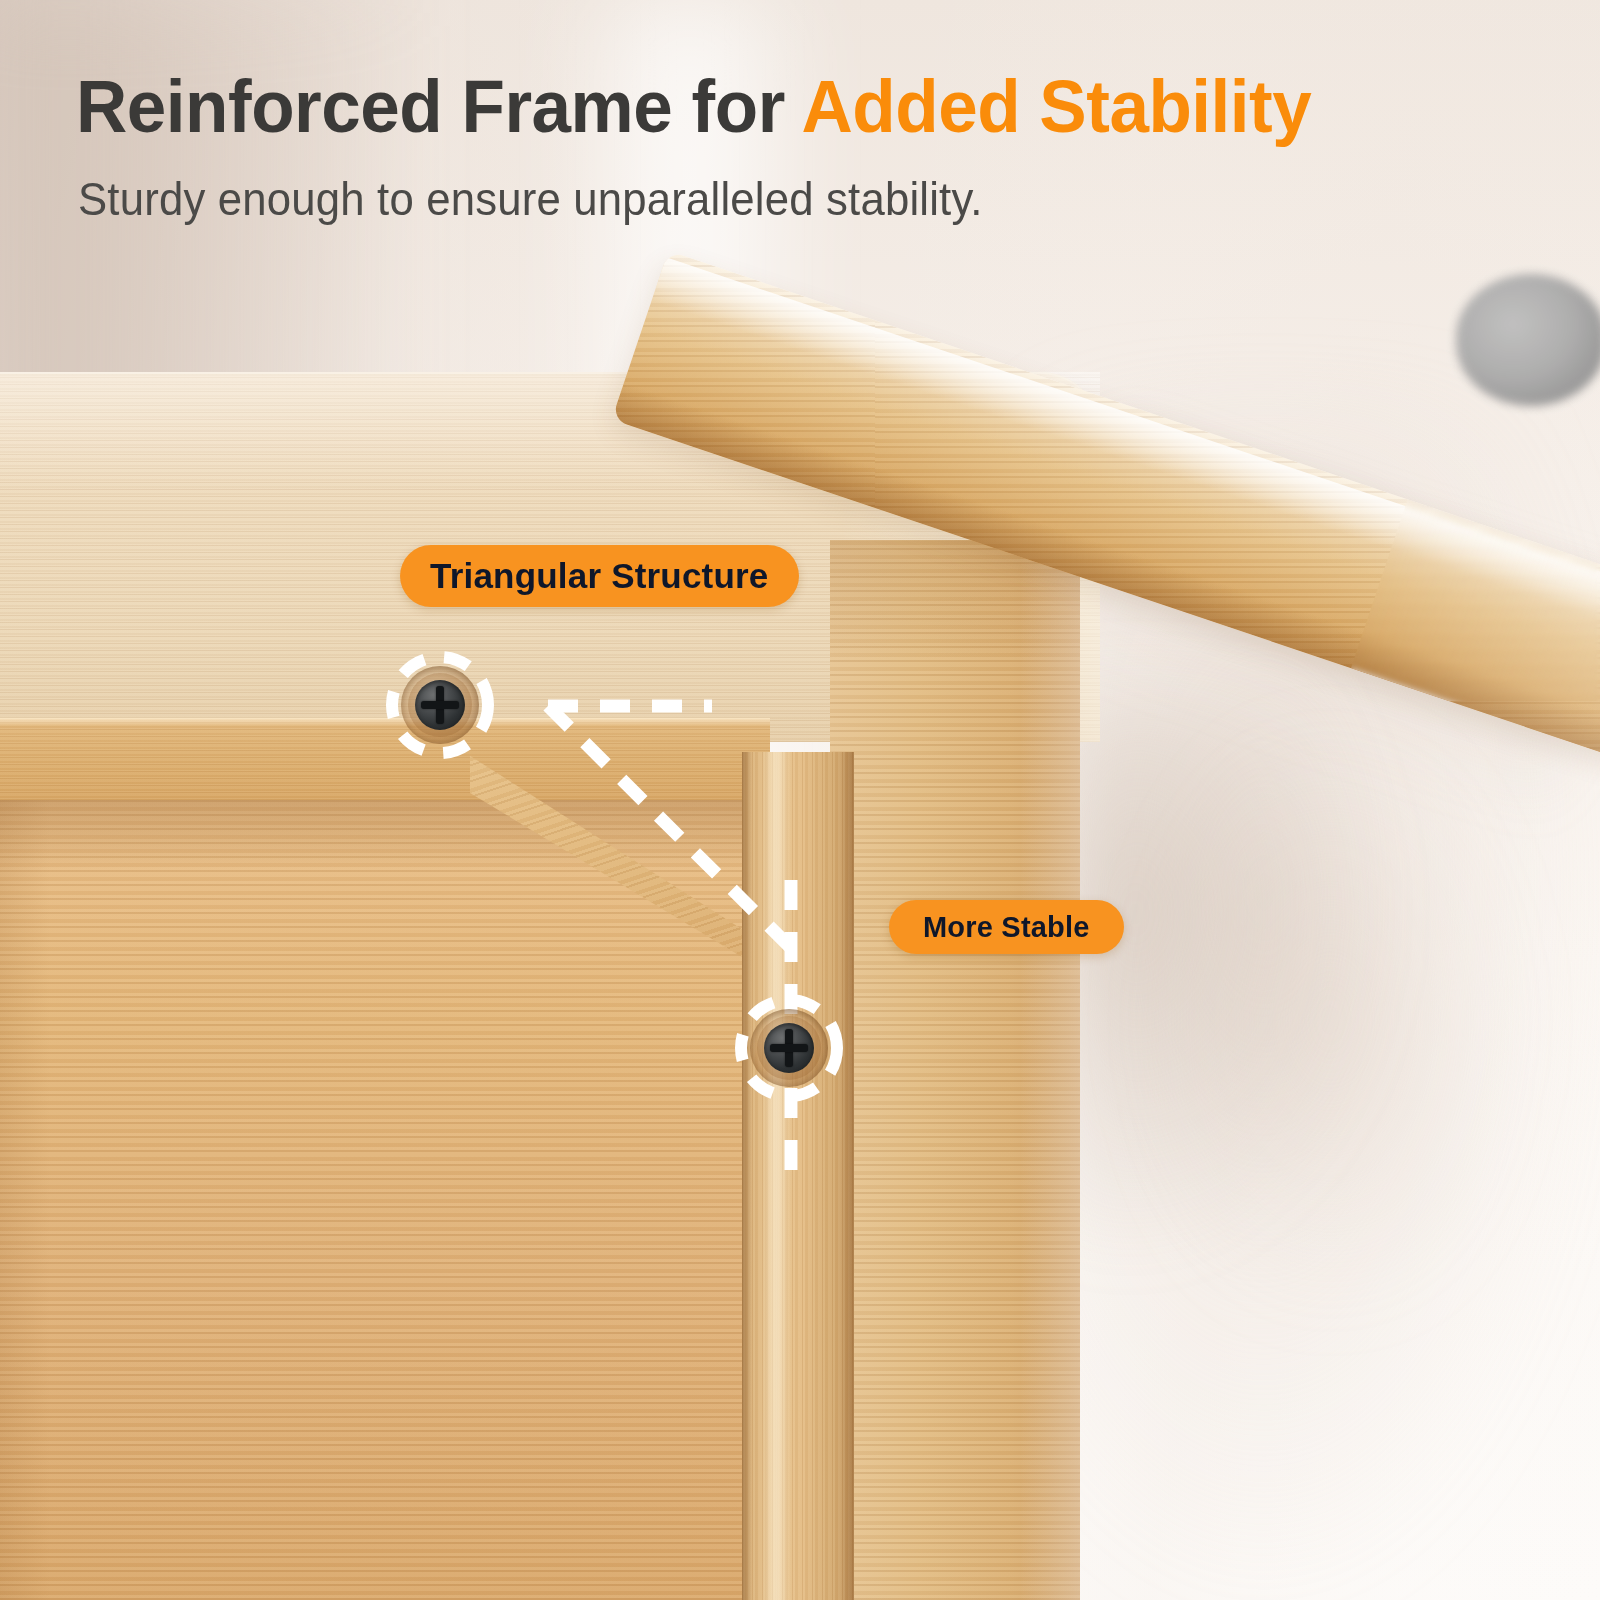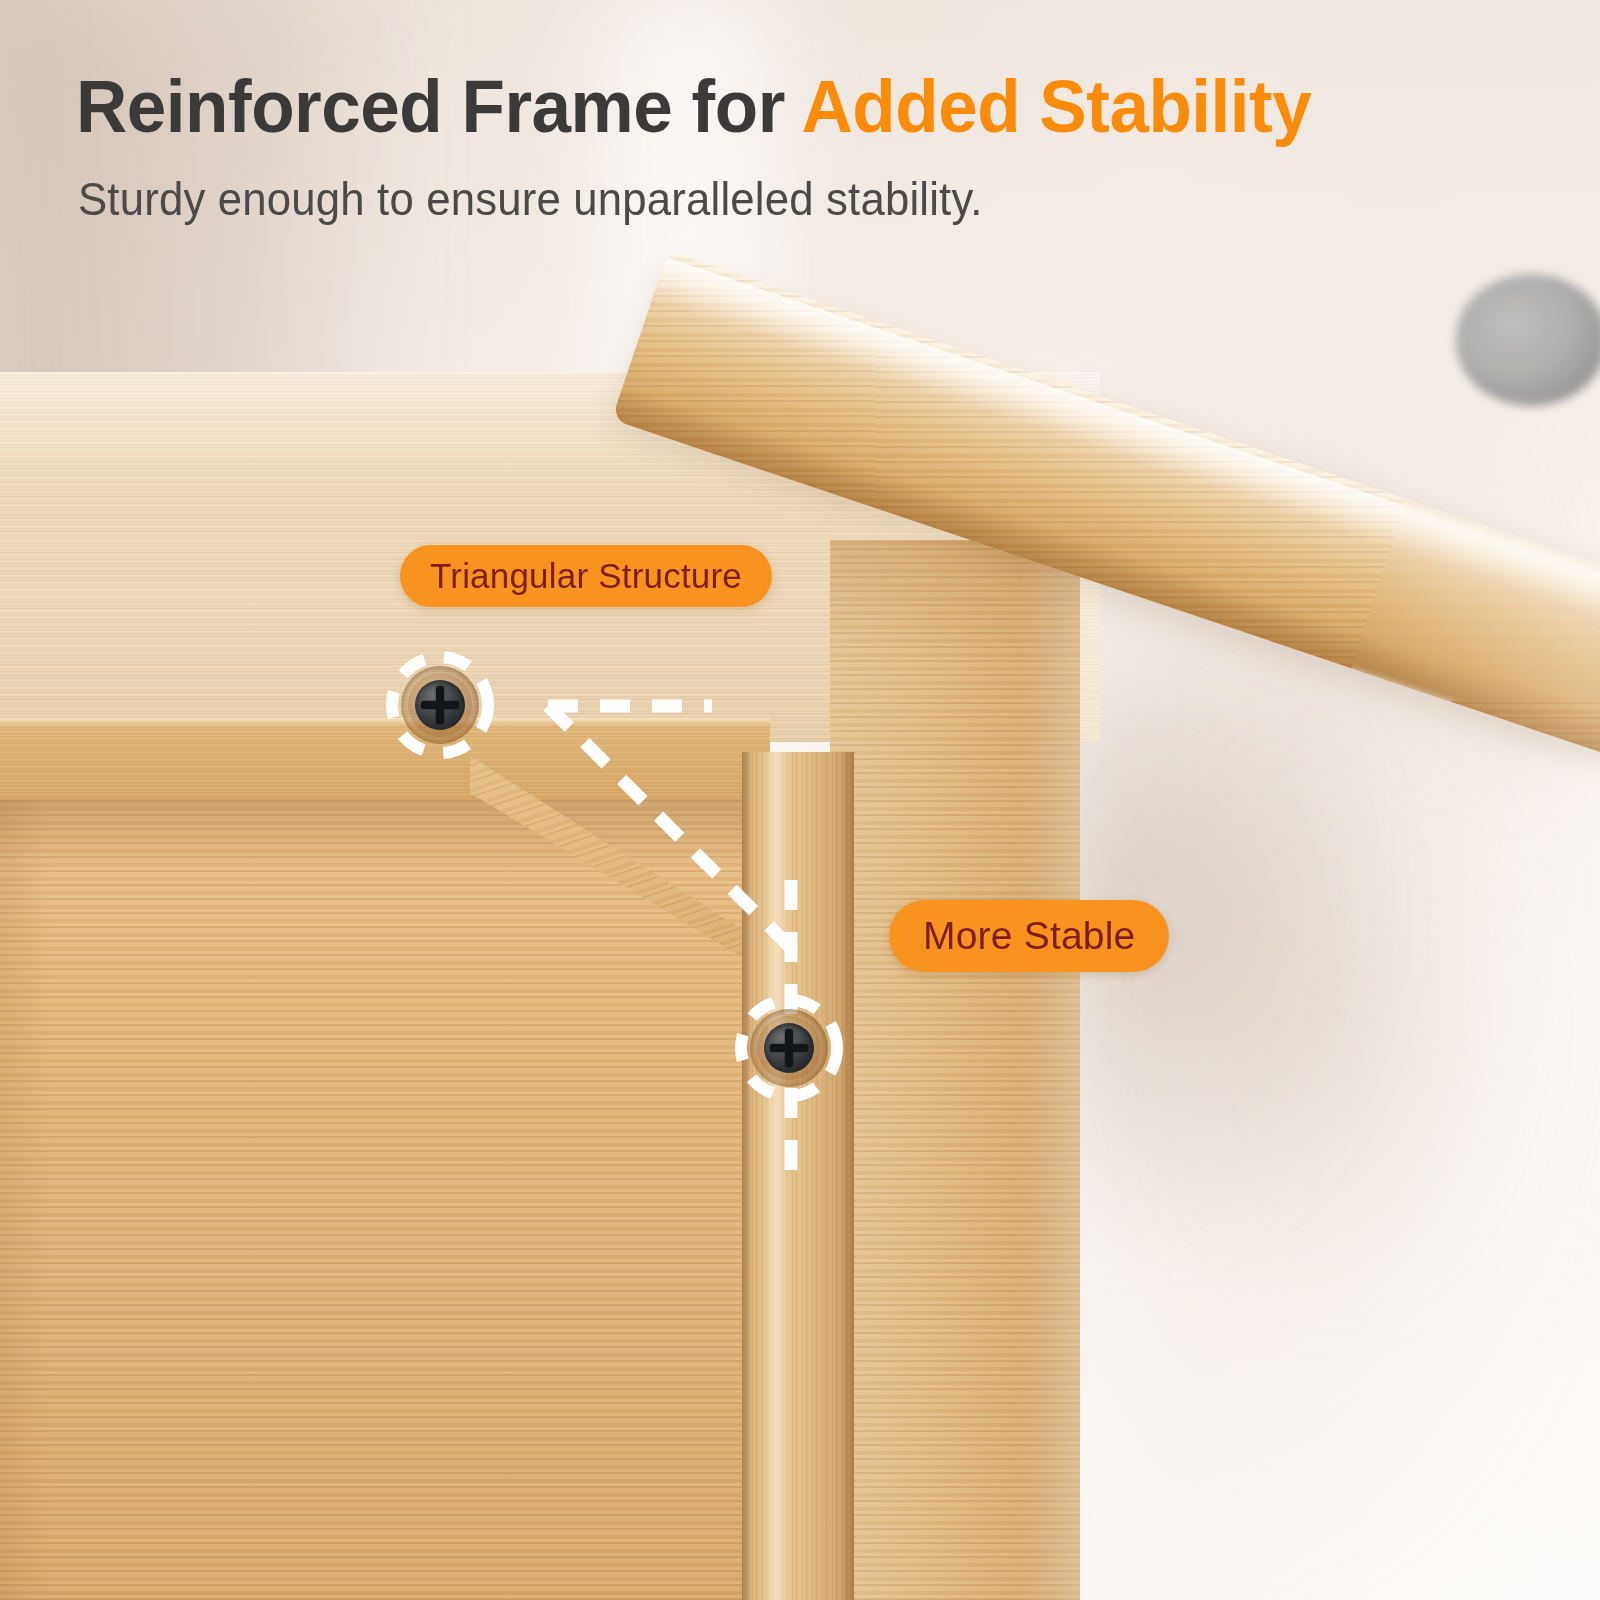--- a/index.html
+++ b/index.html
@@ -362,40 +362,40 @@
     box-shadow: 0 3px 8px rgba(90,55,20,0.45) inset;
   }
 
   
   .badge {
     position: absolute;
     display: inline-flex;
     align-items: center;
     justify-content: center;
     background: #f89320;
-    color: #7f1d1d;
-    font-weight: 400;
+    color: #0f172a;
+    font-weight: 700;
     border-radius: 999px;
     white-space: nowrap;
     box-shadow: 0 3px 10px rgba(140,80,10,0.22);
     letter-spacing: 0.2px;
   }
   #badge-triangular {
     left: 400px;
     top: 545px;
     height: 62px;
     padding: 0 30px;
     font-size: 35px;
   }
   #badge-stable {
     left: 889px;
     top: 900px;
-    height: 72px;
+    height: 54px;
     padding: 0 34px;
-    font-size: 39px;
+    font-size: 29px;
   }
 </style>
 </head>
 <body>
 
 <div id="stage">
 
   <div class="wall"></div>
   <div class="wall-soft-a"></div>
   <div class="wall-soft-b"></div>

